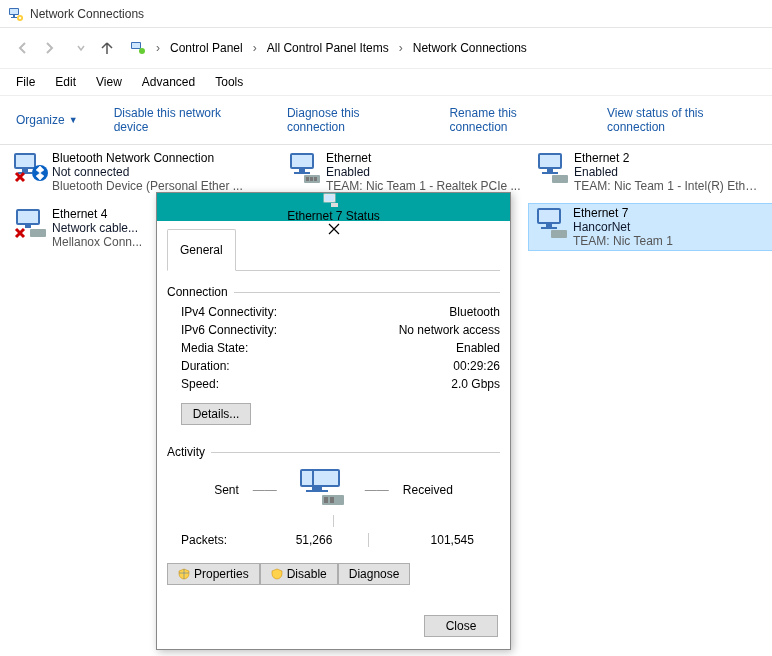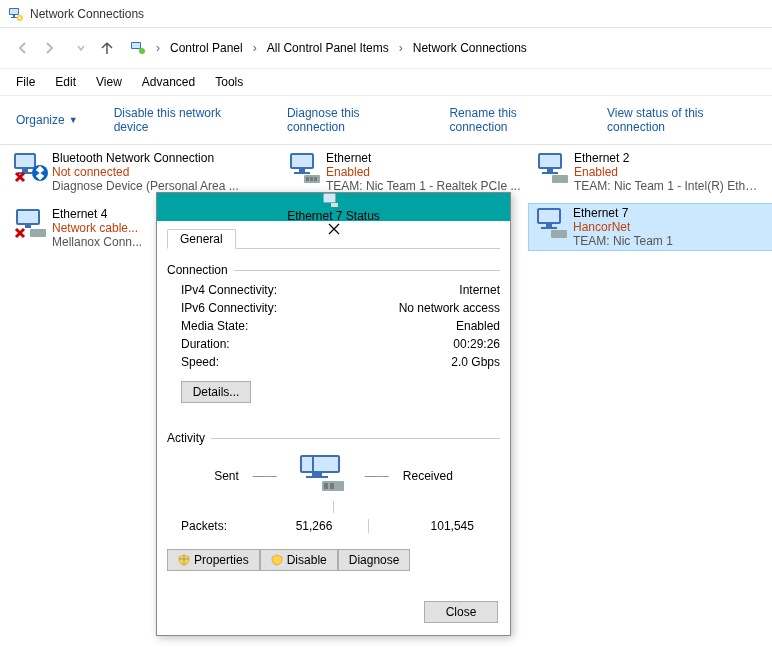--- a/index.html
+++ b/index.html
@@ -20,37 +20,37 @@
   .toolbar { display: flex; align-items: center; padding: 6px 6px; border-bottom: 1px solid #e2e2e2; gap: 16px; }
   .toolbar .titem { color: #1a5aa8; padding: 4px 10px; display:flex; align-items:center; gap:4px;}
   .toolbar .titem .dd { font-size:9px; color:#1a5aa8;}
   .grid-area { position: relative; padding: 8px 8px; height: 540px; }
   .conn-item { position: absolute; width: 250px; display: flex; }
   .conn-item.selected { background: #cce8ff; border: 1px solid #99d1ff; }
   .conn-icon { width: 44px; height: 40px; flex: none; display:flex; align-items:center; justify-content:center; position:relative;}
   .conn-text { padding: 2px 0; line-height: 14px; overflow:hidden;}
   .conn-text div { white-space: nowrap; overflow: hidden; text-overflow: ellipsis; max-width: 200px;}
   .conn-text .n { color:#000; }
-  .conn-text .s { color:#c2410c; }
+  .conn-text .s { color:#0f172a; }
   .conn-text .d { color:#555; }
 
   
   .dialog { position: absolute; left: 156px; top: 192px; width: 355px; background: #fff; border: 1px solid #888; box-shadow: 2px 2px 8px rgba(0,0,0,0.25); }
   .dlg-title { background: #00a2a2; color: #000; height: 28px; display: flex; align-items: center; padding: 0 8px; flex-direction: column; }
   .dlg-title .ticon { width:16px; height:16px; margin-right:6px; }
   .dlg-title .ttxt { flex: 1; font-size: 12px; }
   .dlg-title .tclose { width: 28px; text-align: center; cursor: default; }
   .dlg-body { padding: 8px 10px 10px 10px; }
   .tabrow { display:flex; border-bottom:1px solid #ccc; margin-bottom:14px;}
-  .tab { border:1px solid #ccc; border-bottom:1px solid #fff; background:#fff; padding:2px 12px; margin-bottom:-1px; border-radius:2px 2px 0 0;}
+  .tab { border:1px solid #ccc; border-bottom:1px solid #fff; background:#fff; padding:13px 12px; margin-bottom:-1px; border-radius:2px 2px 0 0;}
   .group-line { display:flex; align-items:center; margin-bottom:4px;}
   .group-line .hr { flex:1; border-top:1px solid #ccc; margin-left:6px; height:0;}
   .kv { display:flex; justify-content:space-between; padding: 2px 0 2px 14px; }
   .btn { border:1px solid #adadad; background:#e1e1e1; padding:3px 10px; min-width:70px; text-align:center; display:inline-flex; align-items:center; justify-content:center; gap:4px;}
-  .activity { margin-top: 28px; }
+  .activity { margin-top: 20px; }
   .act-row { display:flex; align-items:center; justify-content:center; gap: 14px; margin-top:6px;}
   .act-mid { width:60px; height:50px; display:flex; align-items:center; justify-content:center;}
   .pkts { display:flex; justify-content:space-between; padding: 6px 26px 0 14px; align-items:center;}
   .pkts .num { min-width:70px; text-align:right;}
   .btnbar { display:flex; margin-top:16px;}
   .dlg-footer { display:flex; justify-content:flex-end; padding: 20px 12px 12px 0; }
   .shield { width:12px; height:12px; }
 
   
   .monitor { fill:#3b6fb6; }
@@ -141,21 +141,21 @@
           <rect x="12" y="18" width="6" height="3" fill="#3b6fb6"></rect>
           <rect x="8" y="21" width="14" height="2" fill="#3b6fb6"></rect>
           <circle cx="30" cy="22" r="8" fill="#0a62c4"></circle>
           <path d="M30 15 L30 29 M30 15 L26 19 L30 22 L34 19 Z M30 29 L26 25 L30 22 L34 25 Z" fill="#fff" stroke="#fff" stroke-width="0.5"></path>
           <path d="M6 22 L14 30 M14 22 L6 30" stroke="#c00" stroke-width="3"></path>
         </svg>
     </div>
     <div class="conn-text">
       <div class="n">Bluetooth Network Connection</div>
       <div class="s">Not connected</div>
-      <div class="d">Diagnose Device (Personal Area ...</div>
+      <div class="d">Bluetooth Device (Personal Ether ...</div>
     </div>
   </div>
 
   <div class="conn-item" style="left:282px; top:4px;">
     <div class="conn-icon">
       <svg width="40" height="36" viewBox="0 0 40 36">
           <rect x="6" y="2" width="24" height="16" rx="2" class="monitor"></rect>
           <rect x="8" y="4" width="20" height="12" class="screen"></rect>
           <rect x="15" y="18" width="6" height="3" fill="#3b6fb6"></rect>
           <rect x="10" y="21" width="16" height="2" fill="#3b6fb6"></rect>
@@ -244,21 +244,21 @@
     <div class="tabrow">
       <div class="tab">General</div>
     </div>
 
     <div class="group-line">
       <span>Connection</span>
         <div class="hr"></div>
     </div>
     <div class="kv">
         <span>IPv4 Connectivity:</span>
-        <span>Internet</span>
+        <span>Bluetooth</span>
       </div>
     <div class="kv">
         <span>IPv6 Connectivity:</span>
         <span>No network access</span>
       </div>
     <div class="kv">
         <span>Media State:</span>
         <span>Enabled</span>
       </div>
     <div class="kv">

